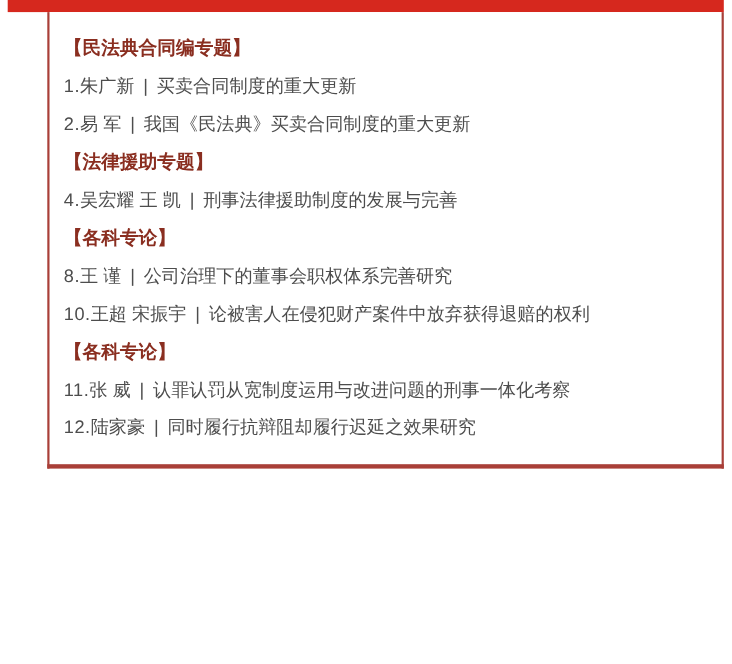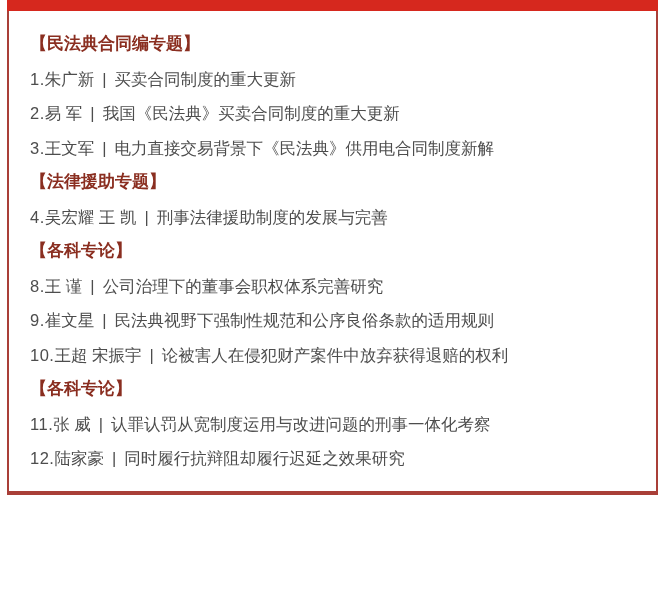--- a/index.html
+++ b/index.html
@@ -22,22 +22,23 @@
     width: 651px;
   }
   .top-bar {
     height: 11px;
     background: var(--accent-bar);
   }
   .content {
     border-left: 2px solid var(--frame-border);
     border-right: 2px solid var(--frame-border);
     border-bottom: 4px solid var(--frame-border);
-    padding: 16px 8px 15px 21px;
+    padding: 16px 8px 15px 13px;
     background: var(--background);
+    margin-left: 36px;
   }
   .row {
     height: 34.5px;
     line-height: 34.5px;
     white-space: nowrap;
     overflow: hidden;
     font-size: 16.5px;
     color: var(--item-text);
   }
   .section-header {
@@ -55,28 +56,26 @@
 </head>
 <body>
 
 <div class="frame">
   <div class="top-bar"></div>
   <div class="content">
 
     <div class="row section-header">【民法典合同编专题】</div>
     <div class="row item"><span class="num">1.</span><span class="authors">朱广新</span><span class="sep">|</span><span class="title">买卖合同制度的重大更新</span></div>
     <div class="row item"><span class="num">2.</span><span class="authors">易 军</span><span class="sep">|</span><span class="title">我国《民法典》买卖合同制度的重大更新</span></div>
-    <div class="row item"><span class="num">3.</span><span class="authors">王文军</span><span class="sep">|</span><span class="title">电力直接交易背景下《民法典》供用电合同制度新解</span></div>
 
     <div class="row section-header">【法律援助专题】</div>
     <div class="row item"><span class="num">4.</span><span class="authors">吴宏耀 王 凯</span><span class="sep">|</span><span class="title">刑事法律援助制度的发展与完善</span></div>
 
     <div class="row section-header">【各科专论】</div>
     <div class="row item"><span class="num">8.</span><span class="authors">王 谨</span><span class="sep">|</span><span class="title">公司治理下的董事会职权体系完善研究</span></div>
-    <div class="row item"><span class="num">9.</span><span class="authors">崔文星</span><span class="sep">|</span><span class="title">民法典视野下强制性规范和公序良俗条款的适用规则</span></div>
     <div class="row item"><span class="num">10.</span><span class="authors">王超 宋振宇</span><span class="sep">|</span><span class="title">论被害人在侵犯财产案件中放弃获得退赔的权利</span></div>
 
     <div class="row section-header">【各科专论】</div>
     <div class="row item"><span class="num">11.</span><span class="authors">张 威</span><span class="sep">|</span><span class="title">认罪认罚从宽制度运用与改进问题的刑事一体化考察</span></div>
     <div class="row item"><span class="num">12.</span><span class="authors">陆家豪</span><span class="sep">|</span><span class="title">同时履行抗辩阻却履行迟延之效果研究</span></div>
 
   </div>
 </div>
 
 </body></html>

